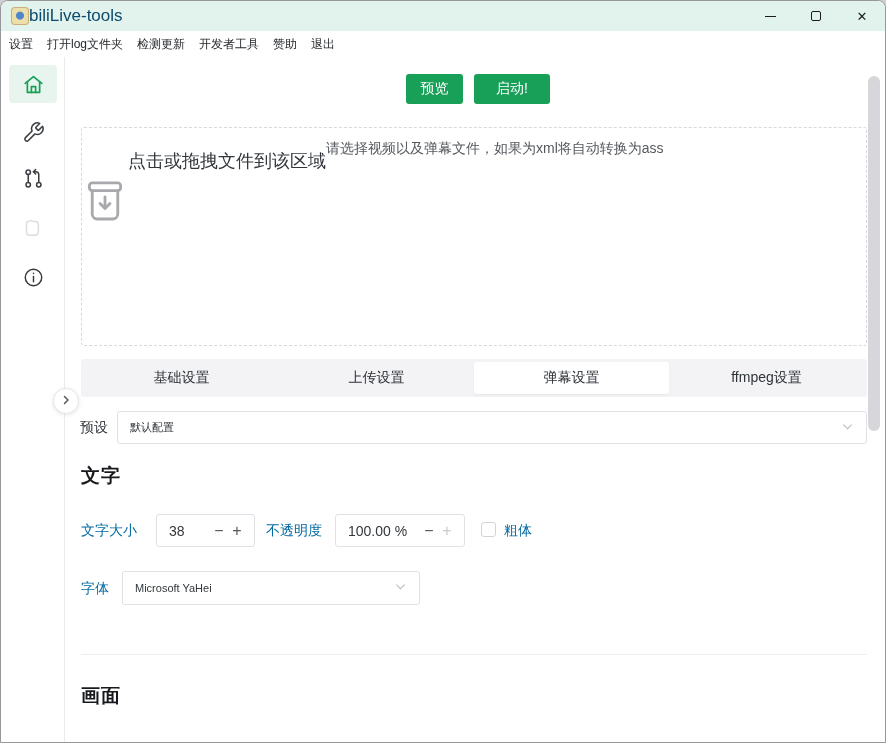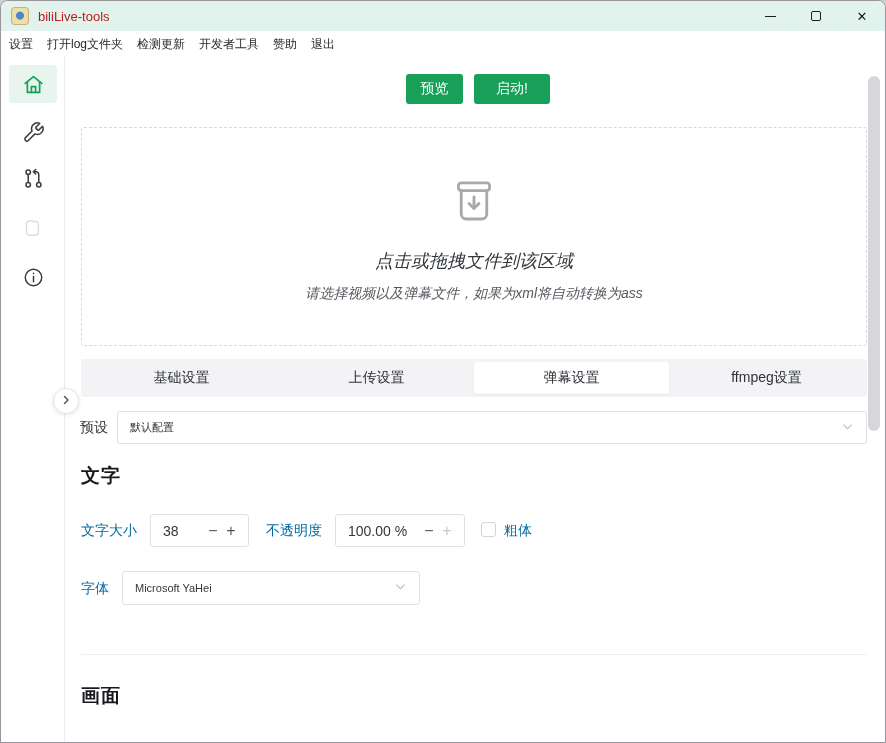--- a/index.html
+++ b/index.html
@@ -5,21 +5,21 @@
   * { margin:0; padding:0; box-sizing:border-box; }
   html,body { width:886px; height:743px; }
   body { font-family:"Liberation Sans","DejaVu Sans",sans-serif; background:#cfcfcf; position:relative; overflow:hidden; }
   .window { position:absolute; inset:0; background:#fff; border:1px solid #97979b; border-radius:8px 8px 0 0; overflow:hidden; }
 
   
   .titlebar { position:absolute; top:0; left:0; right:0; height:30px; background:#e1f3ec; display:flex; align-items:center; }
   .app-icon { width:18px; height:18px; margin-left:10px; border-radius:4px;
     background: radial-gradient(circle at 50% 48%, #4e86c9 0 3.5px, #ecdfa9 4.5px 100%);
     box-shadow: inset 0 0 0 1px rgba(160,120,60,.45); }
-  .title-text { margin-left:9px; font-size:13px; color:#b91c1c; }
+  .title-text { font-size:17px; color:#0c4a6e; }
   .win-controls { margin-left:auto; display:flex; height:100%; }
   .win-btn { width:46px; height:100%; display:flex; align-items:center; justify-content:center; cursor:default; }
   .min-glyph { width:11px; height:1px; background:#1b1b1b; display:block; }
   .max-glyph { width:10px; height:10px; border:1px solid #1b1b1b; border-radius:2px; display:block; }
   .close-glyph { font-size:13px; color:#1b1b1b; line-height:1; }
 
   
   .menubar { position:absolute; top:30px; left:0; right:0; height:26px; background:#fff; display:flex; align-items:center; padding-left:1px; }
   .menu-item { font-size:12px; color:#26292c; padding:7px 7px; cursor:default; }
 
@@ -34,21 +34,21 @@
     display:flex; align-items:center; justify-content:center; cursor:pointer; z-index:5; }
 
   
   .btn { position:absolute; top:73px; height:30px; border:none; border-radius:3px; background:#18a058; color:#fff;
     font-size:14px; font-family:inherit; display:flex; align-items:center; justify-content:center; cursor:pointer; }
   .btn-preview { left:405px; width:57px; }
   .btn-start  { left:473px; width:76px; }
 
   
   .dropzone { position:absolute; left:80px; top:126px; width:786px; height:219px; border:1px dashed #d8d8dd;
-    border-radius:3px; background:#fff; display:flex; flex-direction:column; align-items:center; cursor:pointer;font-style:italic; }
+    border-radius:3px; background:#fff; display:flex; flex-direction:row; align-items:flex-start; cursor:pointer; }
   .dz-icon { margin-top:52px; }
   .dz-main { margin-top:21px; font-size:18px; color:#33373b; }
   .dz-sub  { margin-top:12px; font-size:14px; color:#55595e; }
 
   
   .tabs { position:absolute; left:80px; top:358px; width:786px; height:38px; background:#f3f3f6; border-radius:3px;
     display:flex; padding:3px; }
   .tab { flex:1; display:flex; align-items:center; justify-content:center; font-size:14px; color:#2e3338;
     border-radius:3px; cursor:pointer; }
   .tab.active { background:#fff; box-shadow:0 1px 2px rgba(0,0,0,.05); }
@@ -67,21 +67,21 @@
   .h-screen { top:682px; }
 
   .form-label { position:absolute; font-size:14px; color:#0369a1; top:521px; }
   .lbl-size { left:80px; }
   .lbl-opacity { left:265px; }
   .lbl-bold { left:503px; }
   .lbl-font { left:80px; top:579px;text-align:center; }
 
   .num-input { position:absolute; top:513px; height:33px; background:#fff; border:1px solid #e0e0e6; border-radius:3px;
     display:flex; align-items:center; padding:0 8px 0 12px; }
-  .ni-size { left:149px; width:99px;align-items:center; }
+  .ni-size { left:155px; width:99px;align-items:center; }
   .ni-opacity { left:334px; width:130px; }
   .num-input input { border:none; outline:none; width:100%; flex:1; font-family:inherit; font-size:14px; color:#33373b; background:transparent; padding:0; min-width:0; }
   .ni-btn { width:18px; text-align:center; font-size:16px; color:#55585c; cursor:pointer; user-select:none; line-height:1; }
   .ni-btn.disabled { color:#c9c9cf; }
 
   .checkbox { position:absolute; left:480px; top:521px; width:15px; height:15px; border:1px solid #d3d3d9; border-radius:3px; background:#fff; cursor:pointer; }
 
   .divider { position:absolute; left:80px; top:653px; width:786px; height:1px; background:#efeff2; }
 
   

